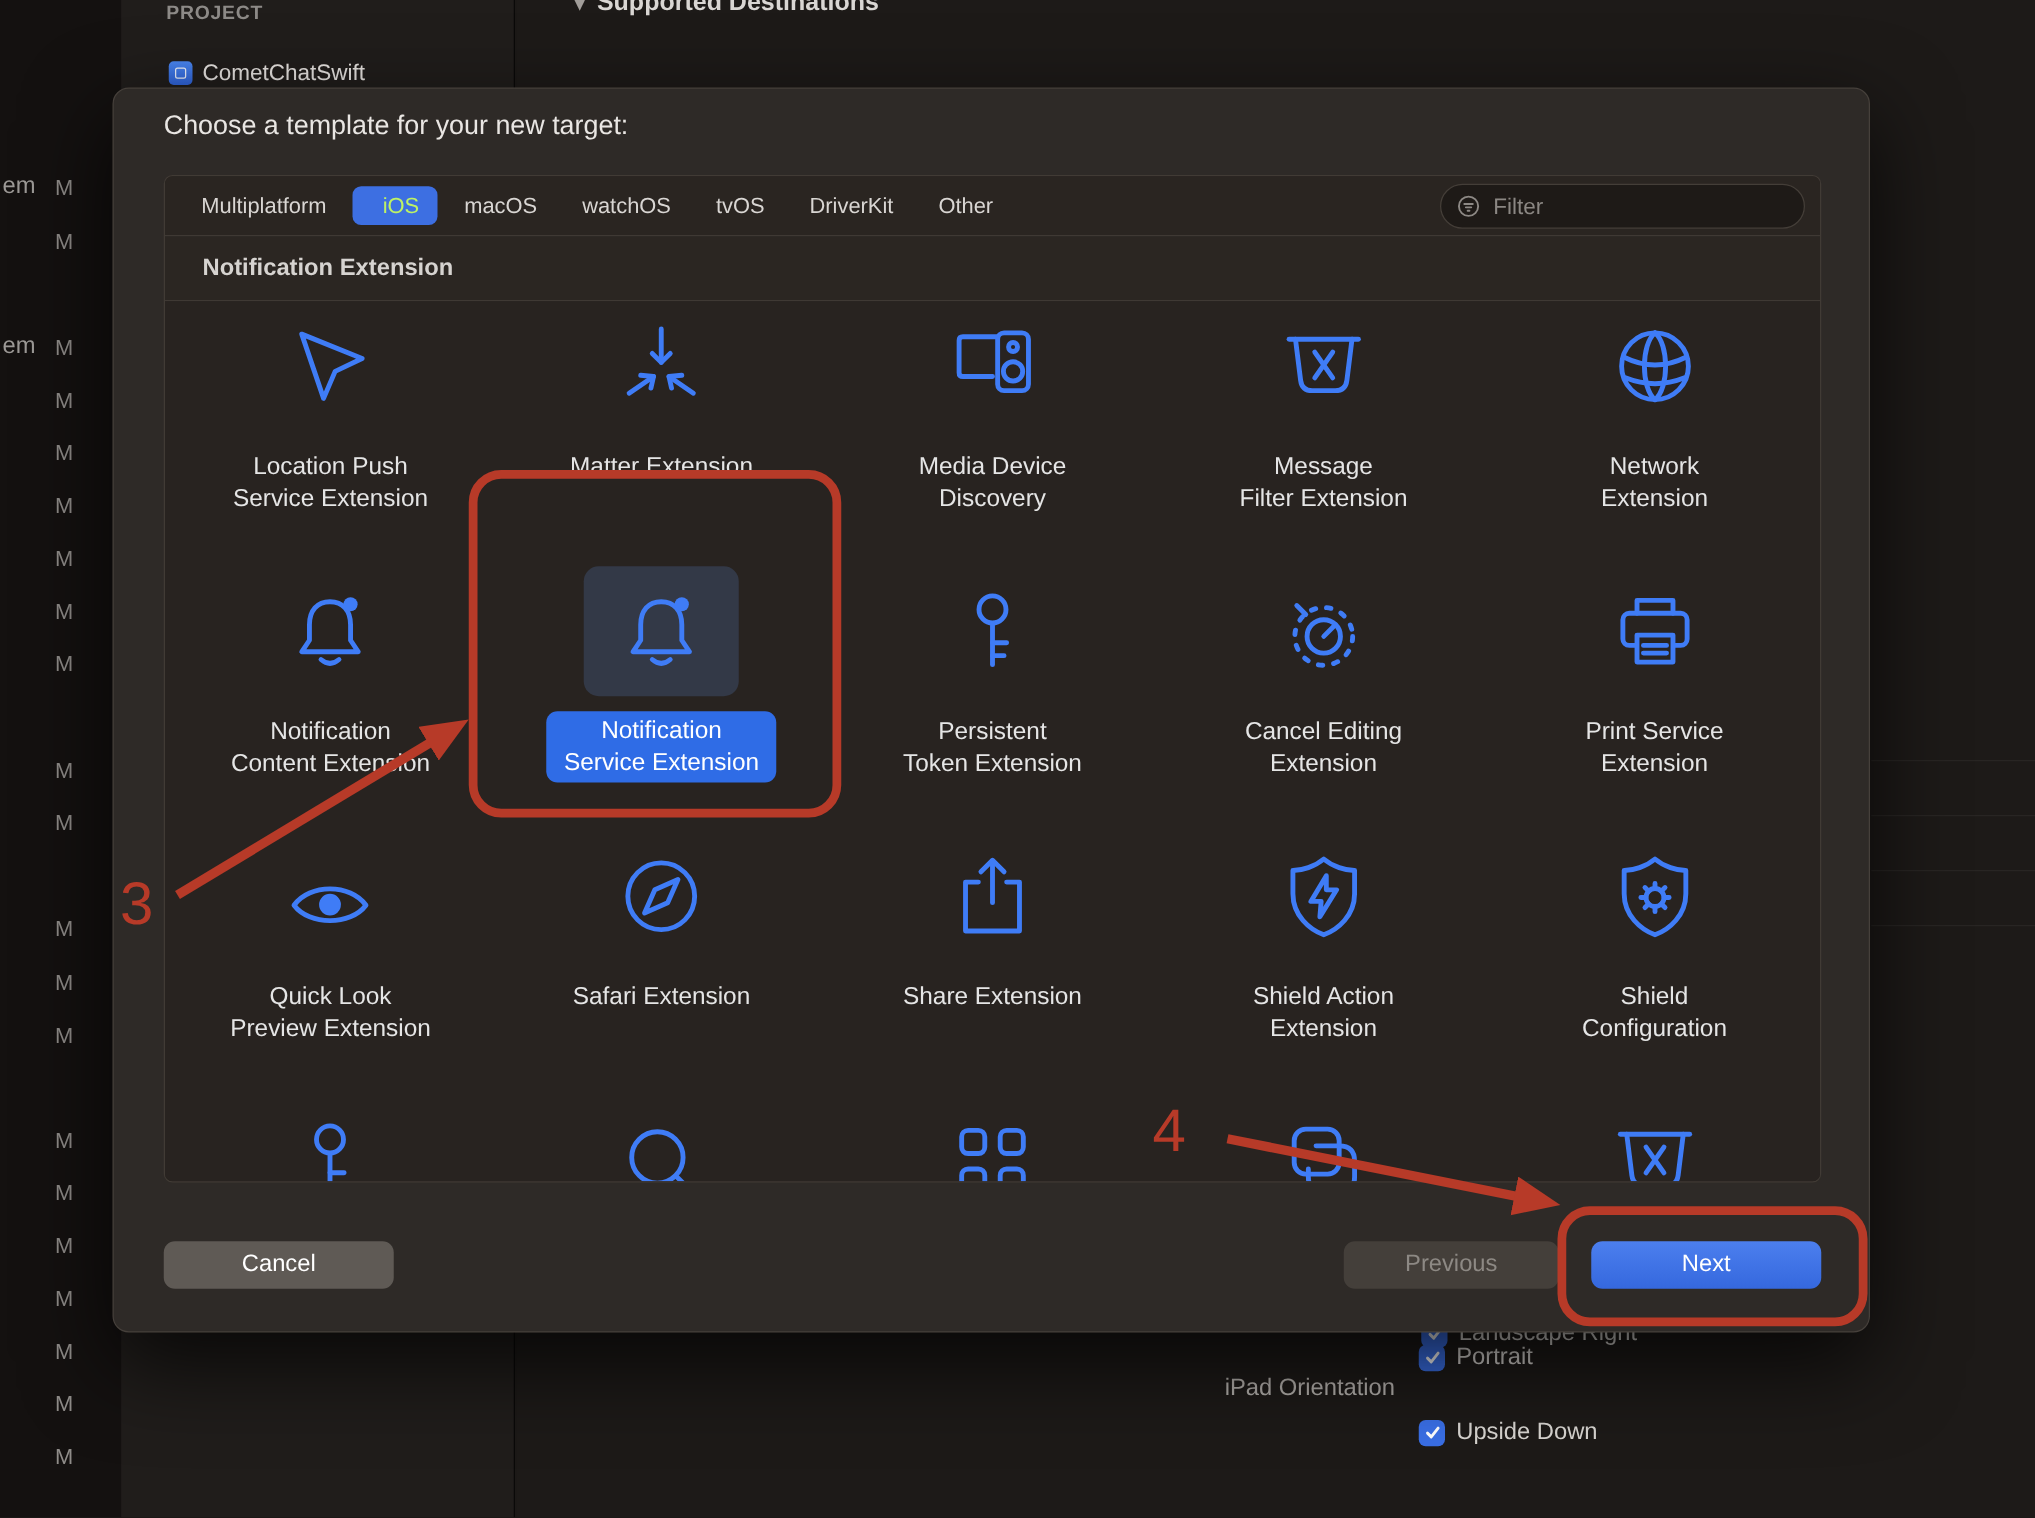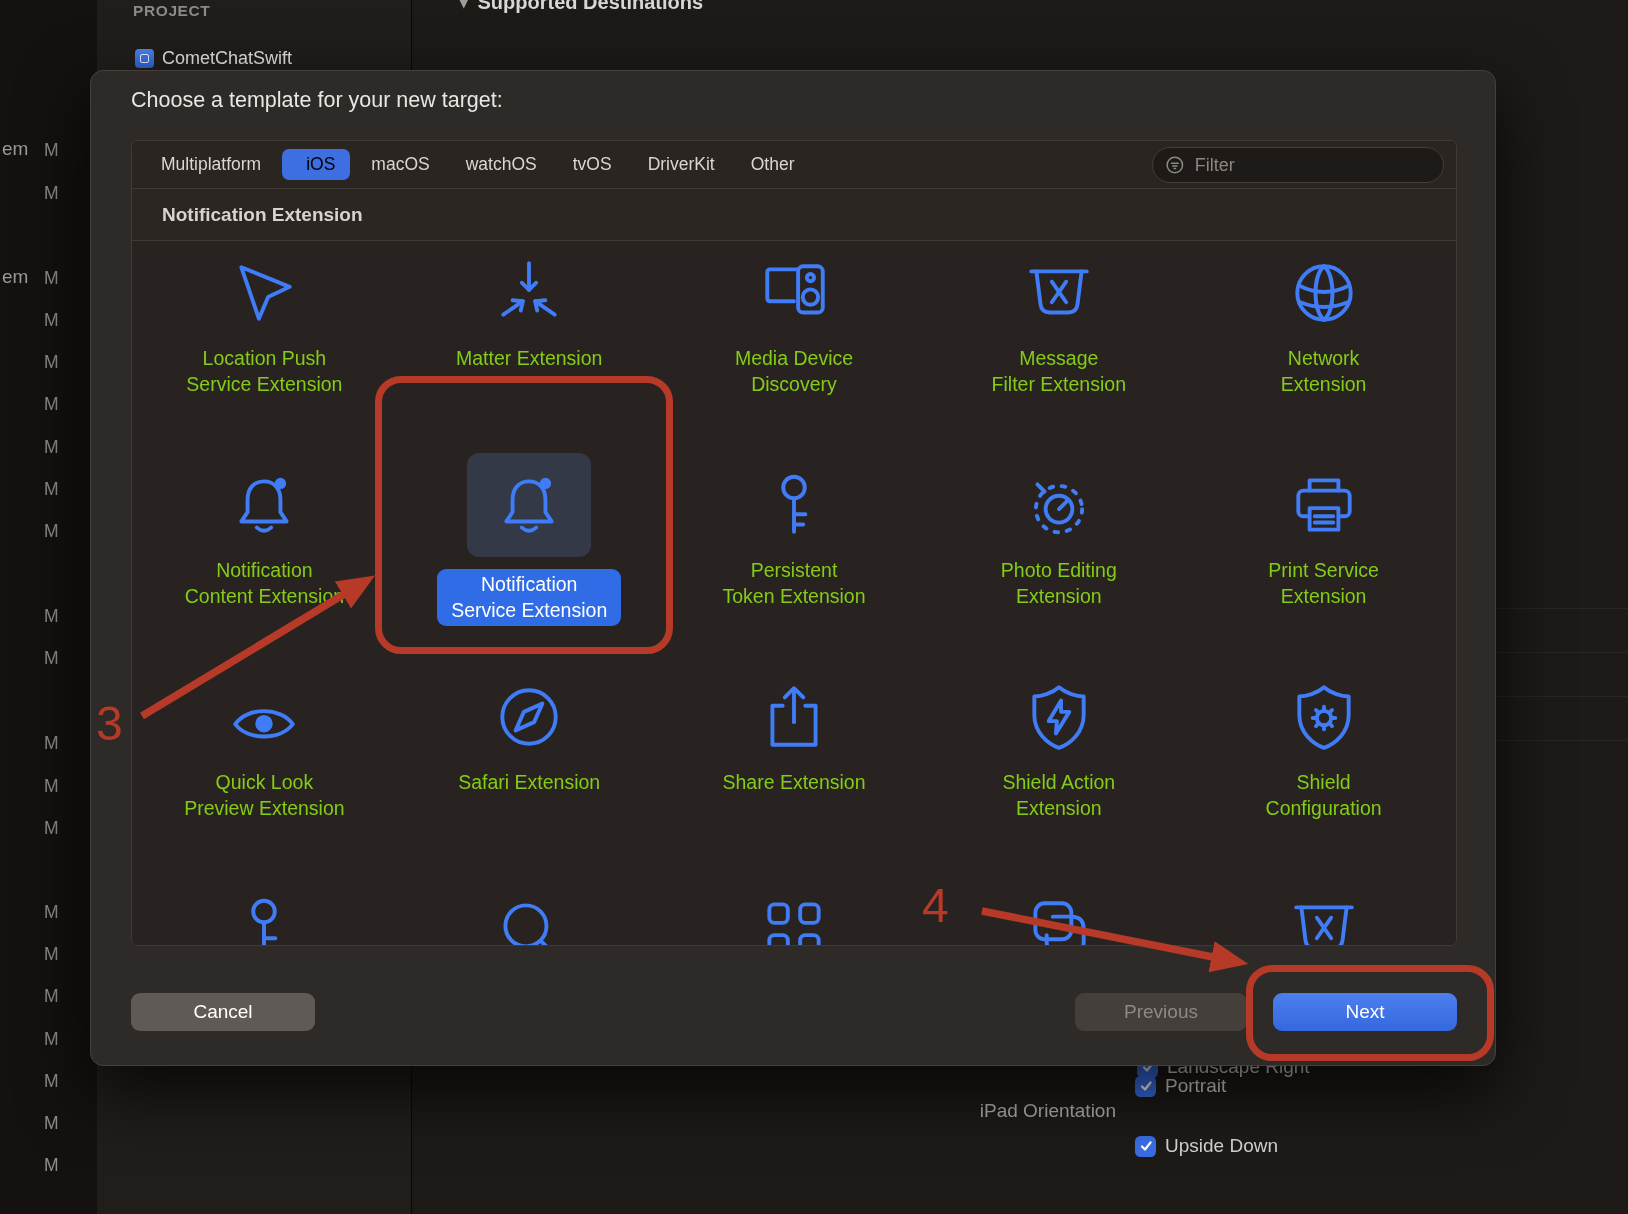--- a/index.html
+++ b/index.html
@@ -30,34 +30,34 @@
 
   
   .dialog{left:90px;top:70px;width:1406px;height:996px;background:#2e2a27;border:1px solid #46403b;
           border-radius:13px;box-shadow:0 25px 70px rgba(0,0,0,.75);z-index:10;text-decoration:underline;}
   .dlg-title{left:40px;top:17px;font-size:21.5px;color:#e9e6e3;}
   .panel{left:40px;top:69px;width:1326px;height:806px;background:#282320;border:1px solid #413b35;
          border-radius:7px;display:flex;flex-direction:column;overflow:hidden;}
   .tabs-row{height:48px;background:#2a2521;border-bottom:1px solid #3f3934;display:flex;
             align-items:center;padding:0 14px;gap:6px;position:relative;flex:0 0 auto;}
   .tab{padding:5px 15px;font-size:17.5px;color:#d9d6d3;border-radius:7px;cursor:default;}
-  .tab.sel{background:#3d6fe2;color:#000000;padding-left:24px;}
+  .tab.sel{background:#3d6fe2;color:#bef264;padding-left:24px;}
   .filter-field{position:absolute;right:12px;top:6px;width:292px;height:36px;border-radius:18px;
                 background:#1e1a17;border:1px solid #443e38;display:flex;align-items:center;
                 gap:8px;padding:16px 12px;}
   .filter-field input{background:transparent;border:none;outline:none;color:#a8a4a0;font-size:18px;
                       width:100%;font-family:"Liberation Sans",sans-serif;}
   .filter-field input::placeholder{color:#8b8783;}
   .section-row{height:52px;background:#2b2622;border-bottom:1px solid #3f3934;display:flex;
                align-items:center;padding-left:30px;font-size:19px;font-weight:bold;color:#d6d3d0;flex:0 0 auto;}
   .tgrid{flex:1;overflow:hidden;display:grid;grid-template-columns:repeat(5,1fr);background:#282320;}
   .tcell{height:212px;display:flex;flex-direction:column;align-items:center;padding-top:0;}
   .ticonwrap{height:104px;width:124px;display:flex;align-items:center;justify-content:center;border-radius:12px;}
   .ticonwrap.selwrap{background:#333947;}
-  .tlabel{margin-top:1px;font-size:19.5px;line-height:1.32;color:#84cc16;text-align:center;white-space:pre-line;}
+  .tlabel{margin-top:16px;font-size:19.5px;line-height:1.32;color:#e5e5e5;text-align:center;white-space:pre-line;}
   .tlabel.sellabel{background:#2f6ce6;color:#fff;padding:3px 14px;border-radius:9px;margin-top:12px;}
   .ic{stroke:#3f7cf6;fill:none;stroke-width:3.8;stroke-linecap:round;stroke-linejoin:round;}
   .ic .fill{fill:#3f7cf6;stroke:none;}
   .ic .paper{fill:#282320;}
   .fic{stroke:#8d8985;fill:none;stroke-width:1.7;stroke-linecap:round;}
 
   .btn{position:absolute;height:38px;border-radius:9px;display:flex;align-items:center;
        justify-content:center;font-size:19px;}
   .btn-cancel{left:40px;top:922px;width:184px;background:#5f5a55;color:#ffffff;}
   .btn-prev{left:984px;top:922px;width:172px;background:#443f3a;color:#8d8984;}
@@ -268,21 +268,21 @@
         </div>
         <div class="tcell">
           <div class="ticonwrap">
             <svg class="ic" width="74" height="74" viewBox="0 0 72 72">
               <circle cx="36" cy="40" r="13"></circle>
                 <path d="M36 40 L45 31"></path>
               <circle cx="36" cy="40" r="22.5" stroke-dasharray="3.5 8.5"></circle>
                 <path d="M15 16 L22 23"></path>
             </svg>
           </div>
-          <div class="tlabel">Photo Editing
+          <div class="tlabel">Cancel Editing
 Extension</div>
         </div>
         <div class="tcell">
           <div class="ticonwrap">
             <svg class="ic" width="74" height="74" viewBox="0 0 72 72">
               <path d="M22 22 V12 H50 V22"></path>
                 <rect x="11" y="22" width="50" height="25" rx="5"></rect>
               <rect x="22" y="39" width="28" height="21" class="paper" style="stroke:#3f7cf6"></rect>
               <path d="M27 47 H45 M27 53 H45"></path>
             </svg>

